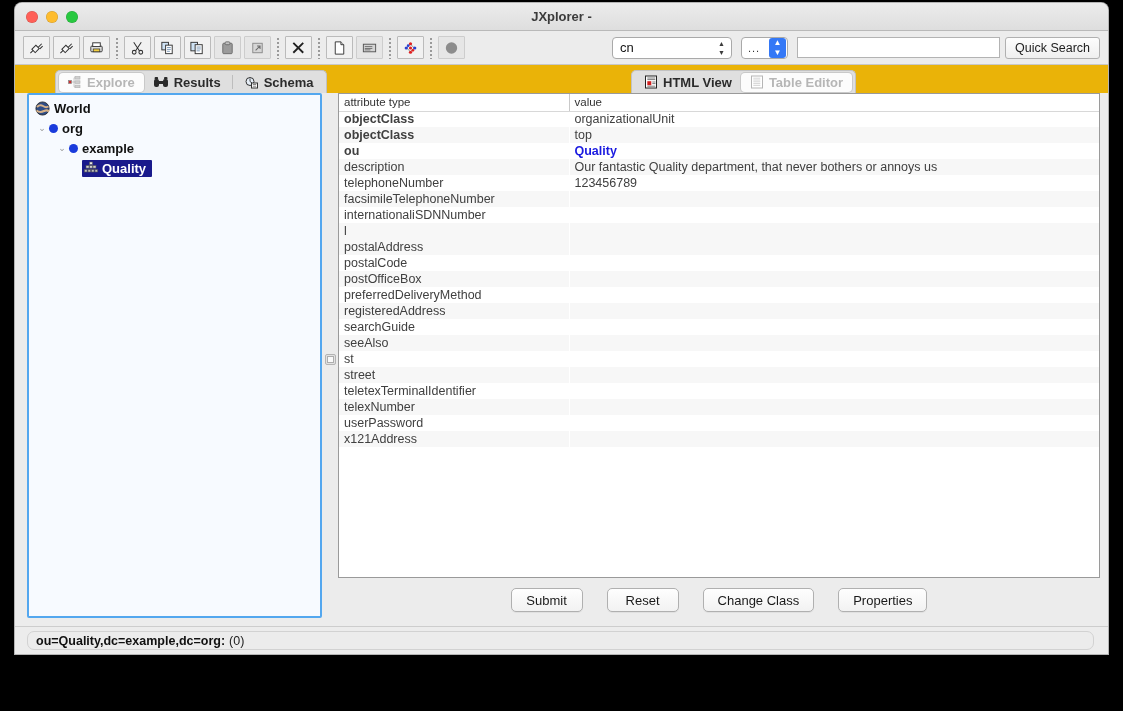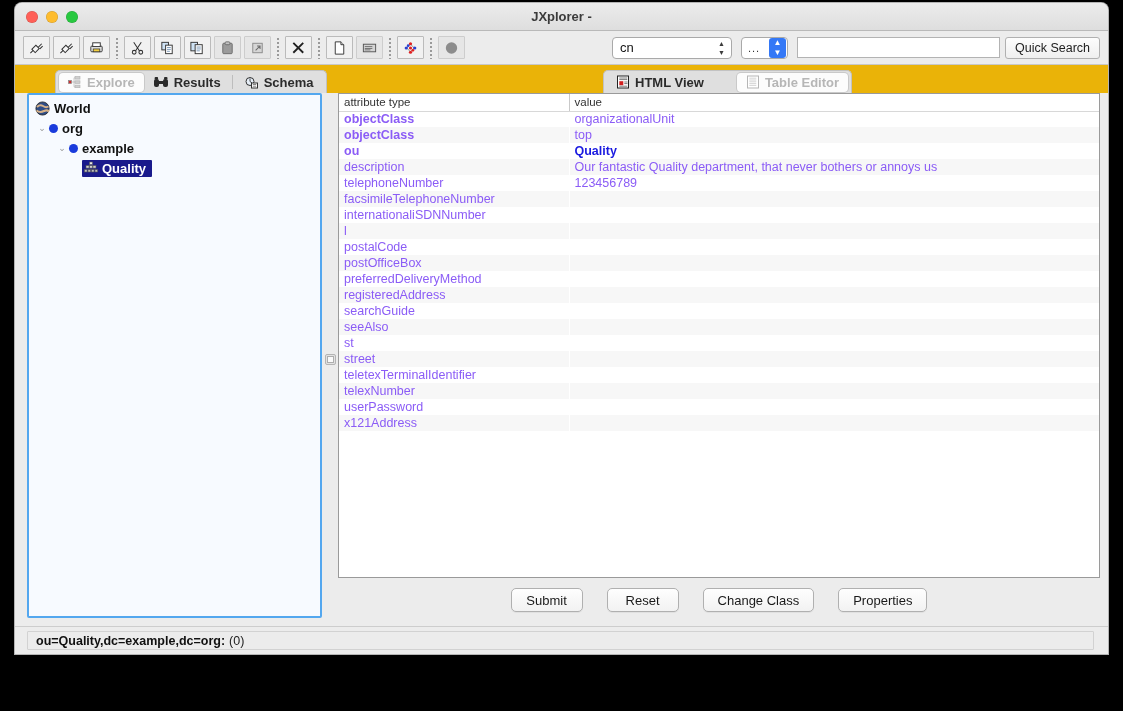--- a/index.html
+++ b/index.html
@@ -164,21 +164,21 @@
     cursor: default;
     white-space: nowrap;
   }
   .tab.selected {
     background: #fcfcfc;
     color: #b6b6b6;
     box-shadow: 0 0 0 1px #c9c9c9;
   }
   .tab-div { width: 1px; height: 14px; background: #bdbdbd; margin: 0 2px; }
   #rtabrow {
-    position: absolute; left: 588px; bottom: 0; gap: 24px;
+    position: absolute; left: 616px; bottom: 0;
   }
 
   
   #body {
     flex: 1;
     display: flex;
     padding: 0 8px 0 12px;
     gap: 0;
     min-height: 0;
   }
@@ -268,21 +268,21 @@
     color: #333;
     padding: 1px 0 2px 5px;
     background: #fff;
     border-bottom: 1px solid #d8d8d8;
     height: 17px;
   }
   table.attrs th.v { border-left: 1px solid #c9c9c9; padding-left: 5px; }
   table.attrs td {
     padding: 0 0 0 5px;
     height: 16px;
-    color: #8b5cf6;
+    color: #404040;
     overflow: hidden;
     white-space: nowrap;
     text-overflow: clip;
     vertical-align: middle;
   }
   table.attrs tr.alt td { background: #f7f7f7; }
   table.attrs td.v { border-left: 1px solid transparent; }
   table.attrs tr.bold td.k { font-weight: bold; }
   table.attrs td.blue { color: #1a1ae0; font-weight: bold; }
 
@@ -312,21 +312,21 @@
     border-top: 1px solid #cdcdcd;
     display: flex; align-items: center;
     padding-left: 12px;
   }
   #status-inner {
     height: 19px;
     flex: 1;
     margin-right: 14px;
     background: #ececec;
     border: 1px solid #d2d2d2;
-    border-radius: 1px;
+    border-radius: 7px;
     display: flex; align-items: center;
     padding-left: 8px;
     font-size: 12.5px;
     color: #111;
     gap: 4px;
   }
   #status-dn { font-weight: bold; }
   #status-count { color: #222; }
 
   
@@ -644,20 +644,24 @@
                 <td class="v"></td>
               </tr>
               <tr>
                 <td class="k">internationaliSDNNumber</td>
                 <td class="v"></td>
               </tr>
               <tr class=" alt">
                 <td class="k">l</td>
                 <td class="v"></td>
               </tr>
+              <tr class=" alt">
+                <td class="k">postalAddress</td>
+                <td class="v"></td>
+              </tr>
               <tr>
                 <td class="k">postalCode</td>
                 <td class="v"></td>
               </tr>
               <tr class=" alt">
                 <td class="k">postOfficeBox</td>
                 <td class="v"></td>
               </tr>
               <tr>
                 <td class="k">preferredDeliveryMethod</td>

